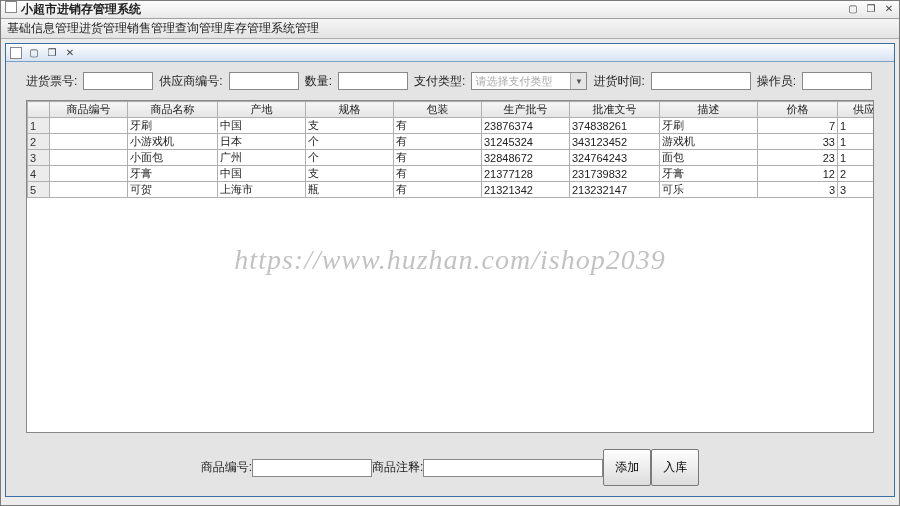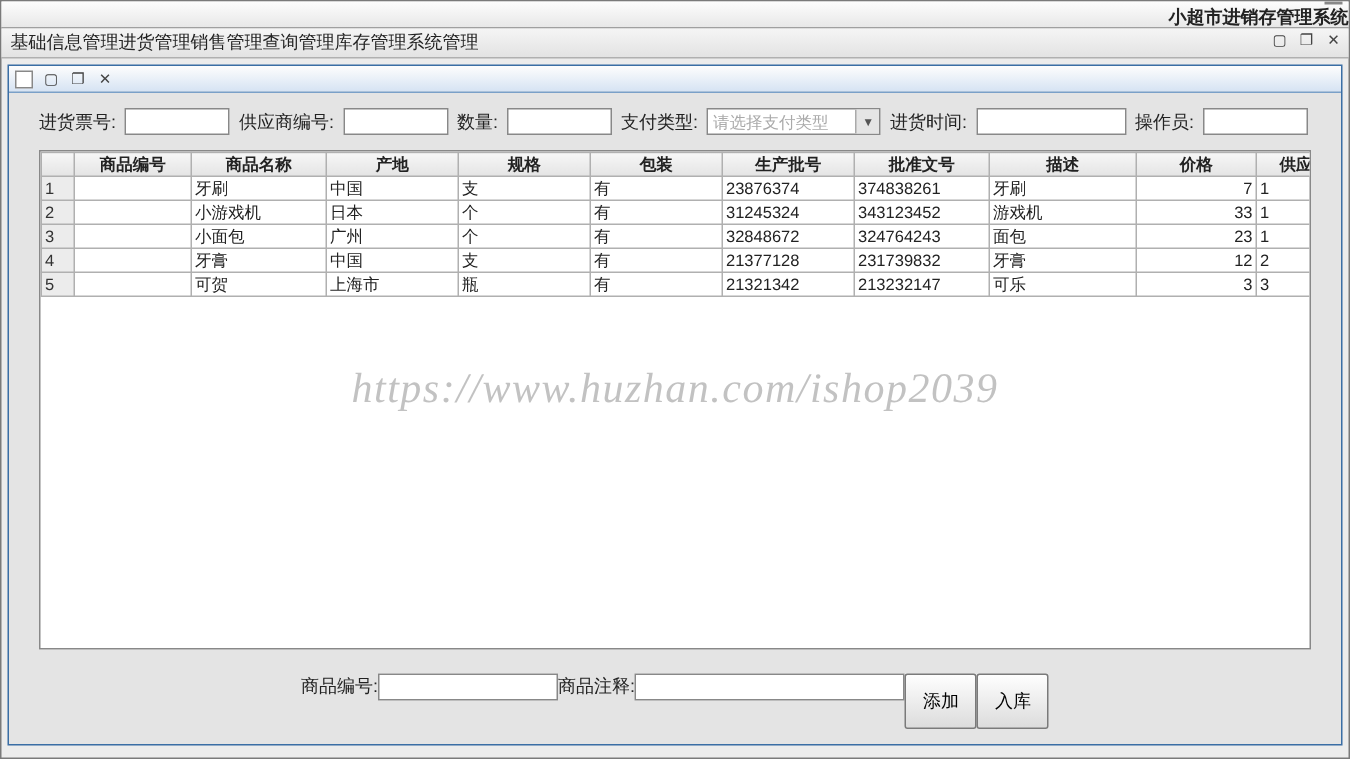--- a/index.html
+++ b/index.html
@@ -18,22 +18,21 @@
     width: 900px;
     height: 506px;
     background: #ececec;
     border: 1px solid #7a7a7a;
   }
   .titlebar {
     height: 18px;
     background: linear-gradient(#fdfdfd,#e8e8e8);
     border-bottom: 1px solid #a0a0a0;
     display: flex;
-    align-items: flex-end;
-    flex-direction: column;
+    align-items: flex-start;
   }
   .titlebar .win-ico {
     width: 12px; height: 12px;
     margin: 0 4px;
     background: #fff;
     border: 1px solid #888;
   }
   .titlebar .title-text { flex: 1; font-weight: bold; }
   .title-btns { display: flex; gap: 2px; margin-right: 2px; }
   .title-btns span {
@@ -118,21 +117,21 @@
   th,td{
     border:1px solid #b0b0b0;
     height:15px;
     font-size:11px;
     padding:0 2px;
     overflow:hidden;
     white-space:nowrap;
   }
   th{
     background:linear-gradient(#f6f6f6,#e4e4e4);
-    font-weight:bold;
+    font-weight:normal;
     text-align:center;
   }
   col.c0{width:22px;}
   td.rownum{background:#ececec;text-align:left;padding-left:2px;color:#333;}
   td.right{text-align:right;}
   .watermark{
     position:absolute;
     top:48%; left:50%;
     transform:translate(-50%,-50%);
     font-family: "Times New Roman", serif;
@@ -140,20 +139,21 @@
     font-size:28px;
     color:rgba(120,120,120,0.45);
     pointer-events:none;
     user-select:none;
     letter-spacing:1px;
   }
 
   
   .bottom-row{
     display:flex;
+    align-items:center;
     justify-content:center;
     padding:6px 0 2px 0;
   }
   .bottom-row input[type=text]{height:18px;border:1px solid #888;background:#fff;width:120px;}
   .btn{
     min-width:48px; height:37px;
     background:linear-gradient(#fefefe,#dcdcdc);
     border:1px solid #7a7a7a;
     border-radius:2px;
     font-size:12px;

